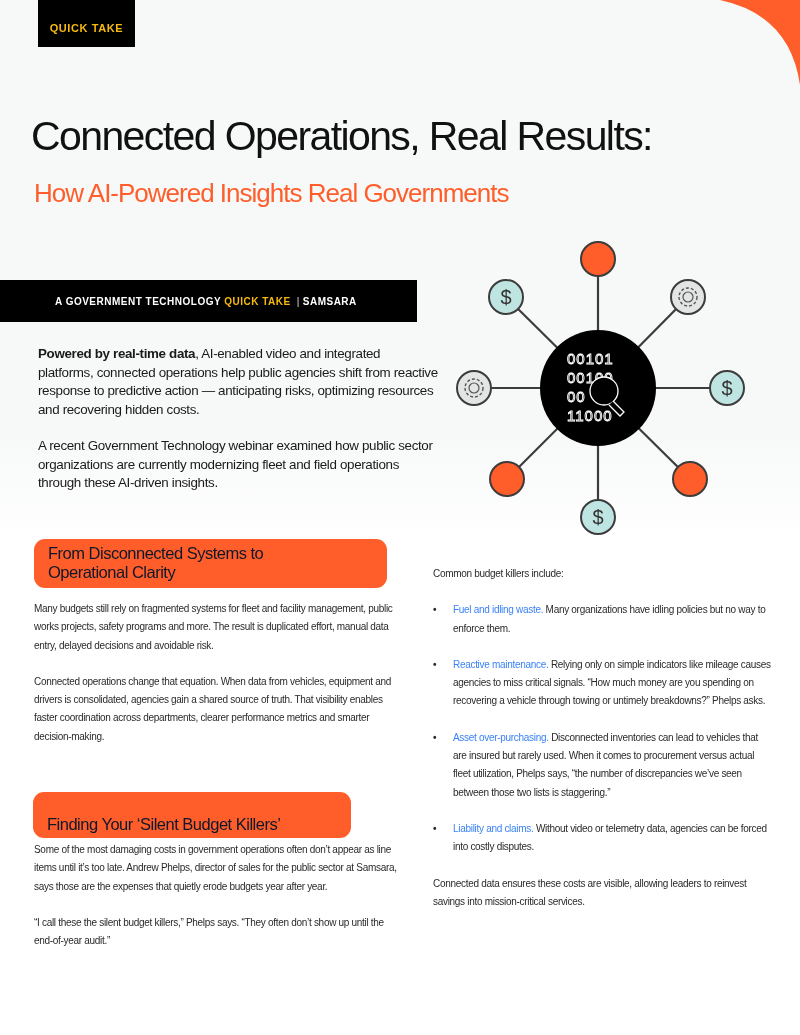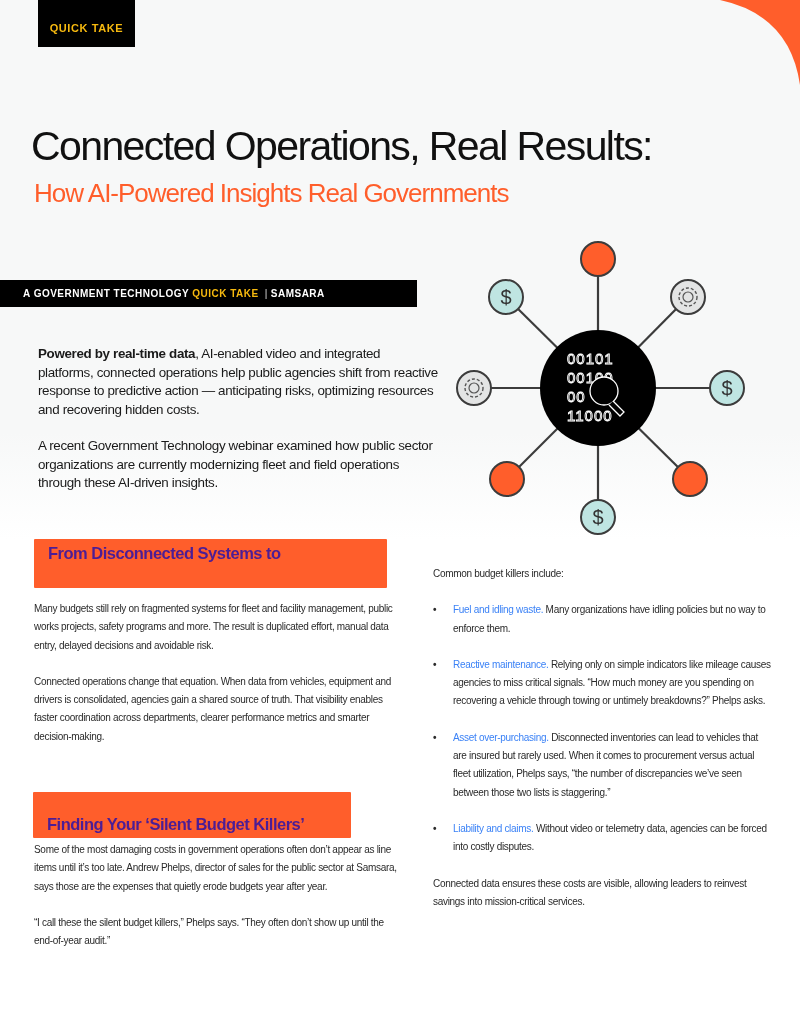--- a/index.html
+++ b/index.html
@@ -20,45 +20,45 @@
   }
   .badge {
     position: absolute; left: 38px; top: 0; width: 97px; height: 47px;
     background: #000; display: flex; align-items: flex-end; justify-content: center;
     padding-bottom: 13px;
   }
   .badge span {
     color: #f6b90f; font-weight: bold; font-size: 11px; letter-spacing: 0.6px;
   }
   .title {
-    position: absolute; left: 31px; top: 122px; width: 740px;
+    position: absolute; left: 31px; top: 112px; width: 740px;
     font-size: 41px; font-weight: normal; letter-spacing: -1.6px; color: #111;
     white-space: nowrap; line-height: 48px;
   }
   .subtitle {
     position: absolute; left: 34px; top: 178px; width: 600px;
     font-size: 26px; color: #ff5e2b; letter-spacing: -1px; line-height: 31px;
   }
   .tagline-bar {
-    position: absolute; left: 0; top: 280px; width: 417px; height: 27px;
-    background: #000; display: flex; align-items: center; padding-left: 23px;
+    position: absolute; left: 0; top: 280px; width: 417px; height: 42px;
+    background: #000; display: flex; align-items: center; padding-left: 55px;
     font-size: 10px; font-weight: bold; letter-spacing: 0.5px; color: #fff; white-space: nowrap; text-align: center;
   }
   .tagline-bar .hl { color: #f6b90f; margin: 0 3px; }
   .tagline-bar .sep { font-weight: normal; margin: 0 3px; color: #ddd; }
   .intro {
     position: absolute; left: 38px; top: 345px; width: 400px;
     font-size: 13.4px; line-height: 18.5px; letter-spacing: -0.35px; color: #1a1a1a;
   }
   .intro p { margin-bottom: 18px; }
   .intro b { font-weight: bold; }
   .diagram { position: absolute; left: 440px; top: 230px; width: 320px; height: 320px; }
   .section-heading {
-    position: absolute; background: #ff5e2b; color: #4c1d95; font-weight: bold;
-    border-radius: 1px; letter-spacing: -0.5px;
+    position: absolute; background: #ff5e2b; color: #0f172a; font-weight: normal;
+    border-radius: 11px; letter-spacing: -0.5px;
   }
   .h1 { left: 34px; top: 539px; width: 353px; height: 49px; padding: 5px 14px; font-size: 16.5px; line-height: 19px; }
   .h2 { left: 33px; top: 792px; width: 318px; height: 34px; padding: 23px 14px; font-size: 16.5px; line-height: 19px; }
   .body-col {
     position: absolute; font-size: 10px; line-height: 18.3px; letter-spacing: -0.3px; color: #2a2a2a;
   }
   .left-a { left: 34px; top: 600px; width: 370px; }
   .left-b { left: 34px; top: 841px; width: 370px; }
   .body-col p { margin-bottom: 18px; }
   .right-col { left: 433px; top: 565px; width: 340px; }
@@ -152,20 +152,21 @@
         <text x="567" y="421">11000</text>
       </g>
       <circle cx="604" cy="391" r="14" fill="#000" stroke="#fff" stroke-width="1.3"></circle>
       <path d="M613 401 L624 412 L620 416 L609 405" fill="#000" stroke="#fff" stroke-width="1.3"></path>
     </g>
   </svg>
 </div>
 
 <div class="section-heading h1">
   <div>From Disconnected Systems to</div>
+  <div>Operational Clarity</div>
 </div>
 
 <div class="body-col left-a">
   <p>Many budgets still rely on fragmented systems for fleet and facility management, public works projects, safety programs and more. The result is duplicated effort, manual data entry, delayed decisions and avoidable risk.</p>
   <p>Connected operations change that equation. When data from vehicles, equipment and drivers is consolidated, agencies gain a shared source of truth. That visibility enables faster coordination across departments, clearer performance metrics and smarter decision-making.</p>
 </div>
 
 <div class="section-heading h2">Finding Your ‘Silent Budget Killers’</div>
 
 <div class="body-col left-b">

